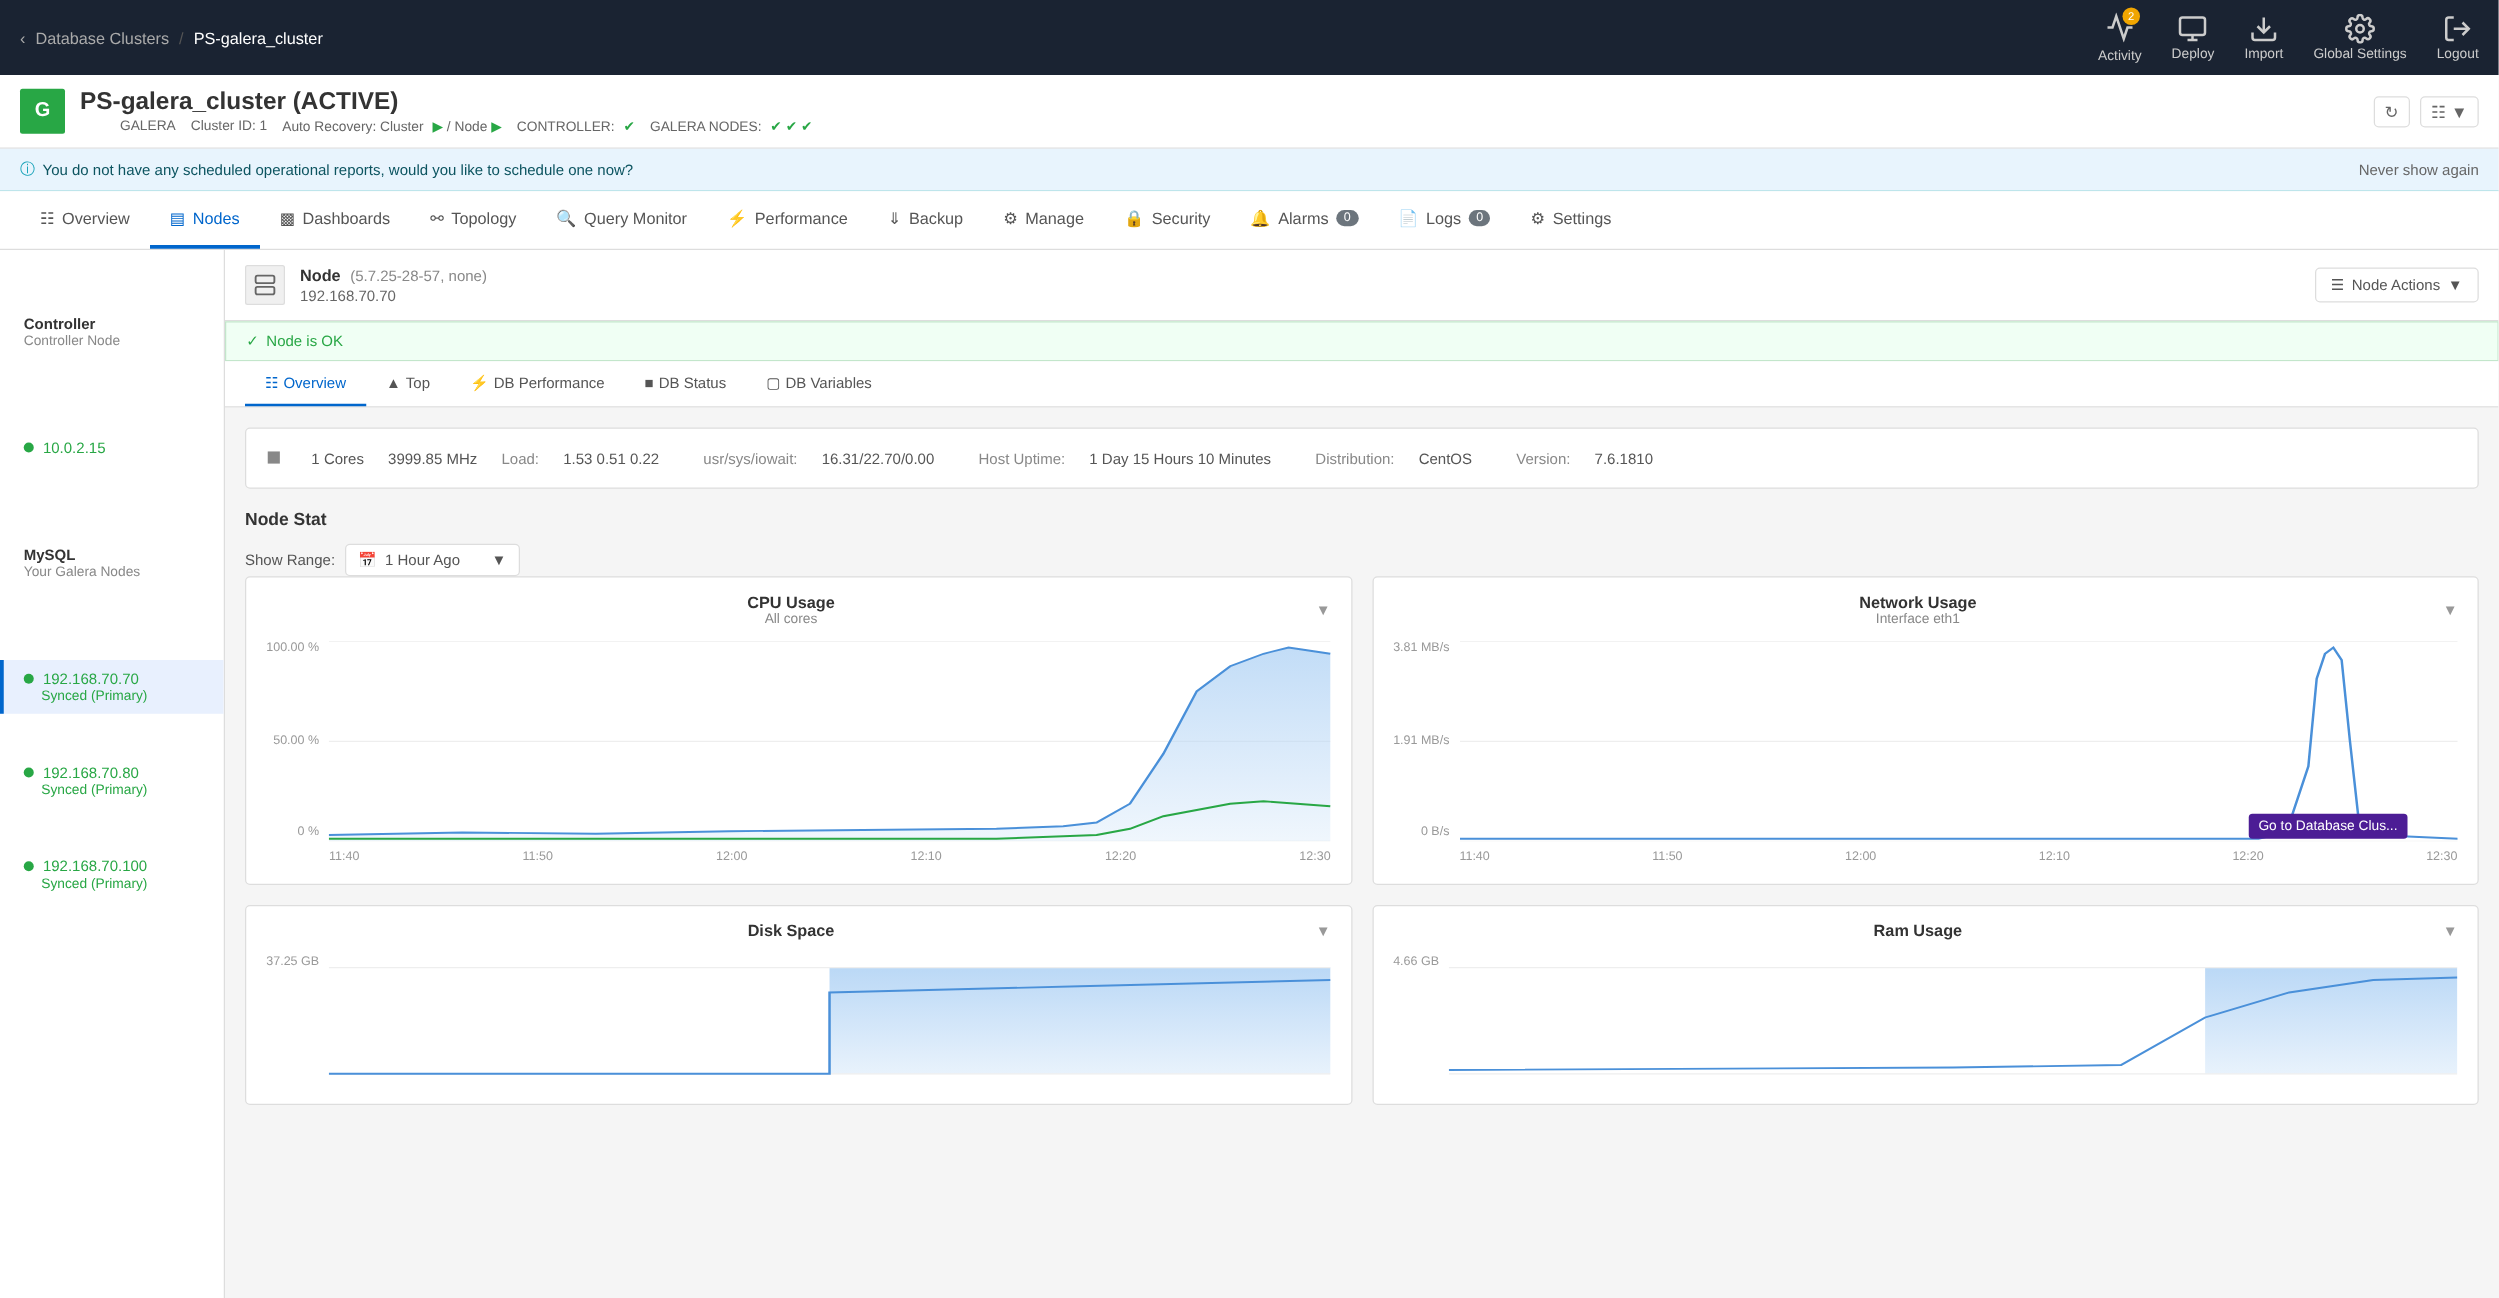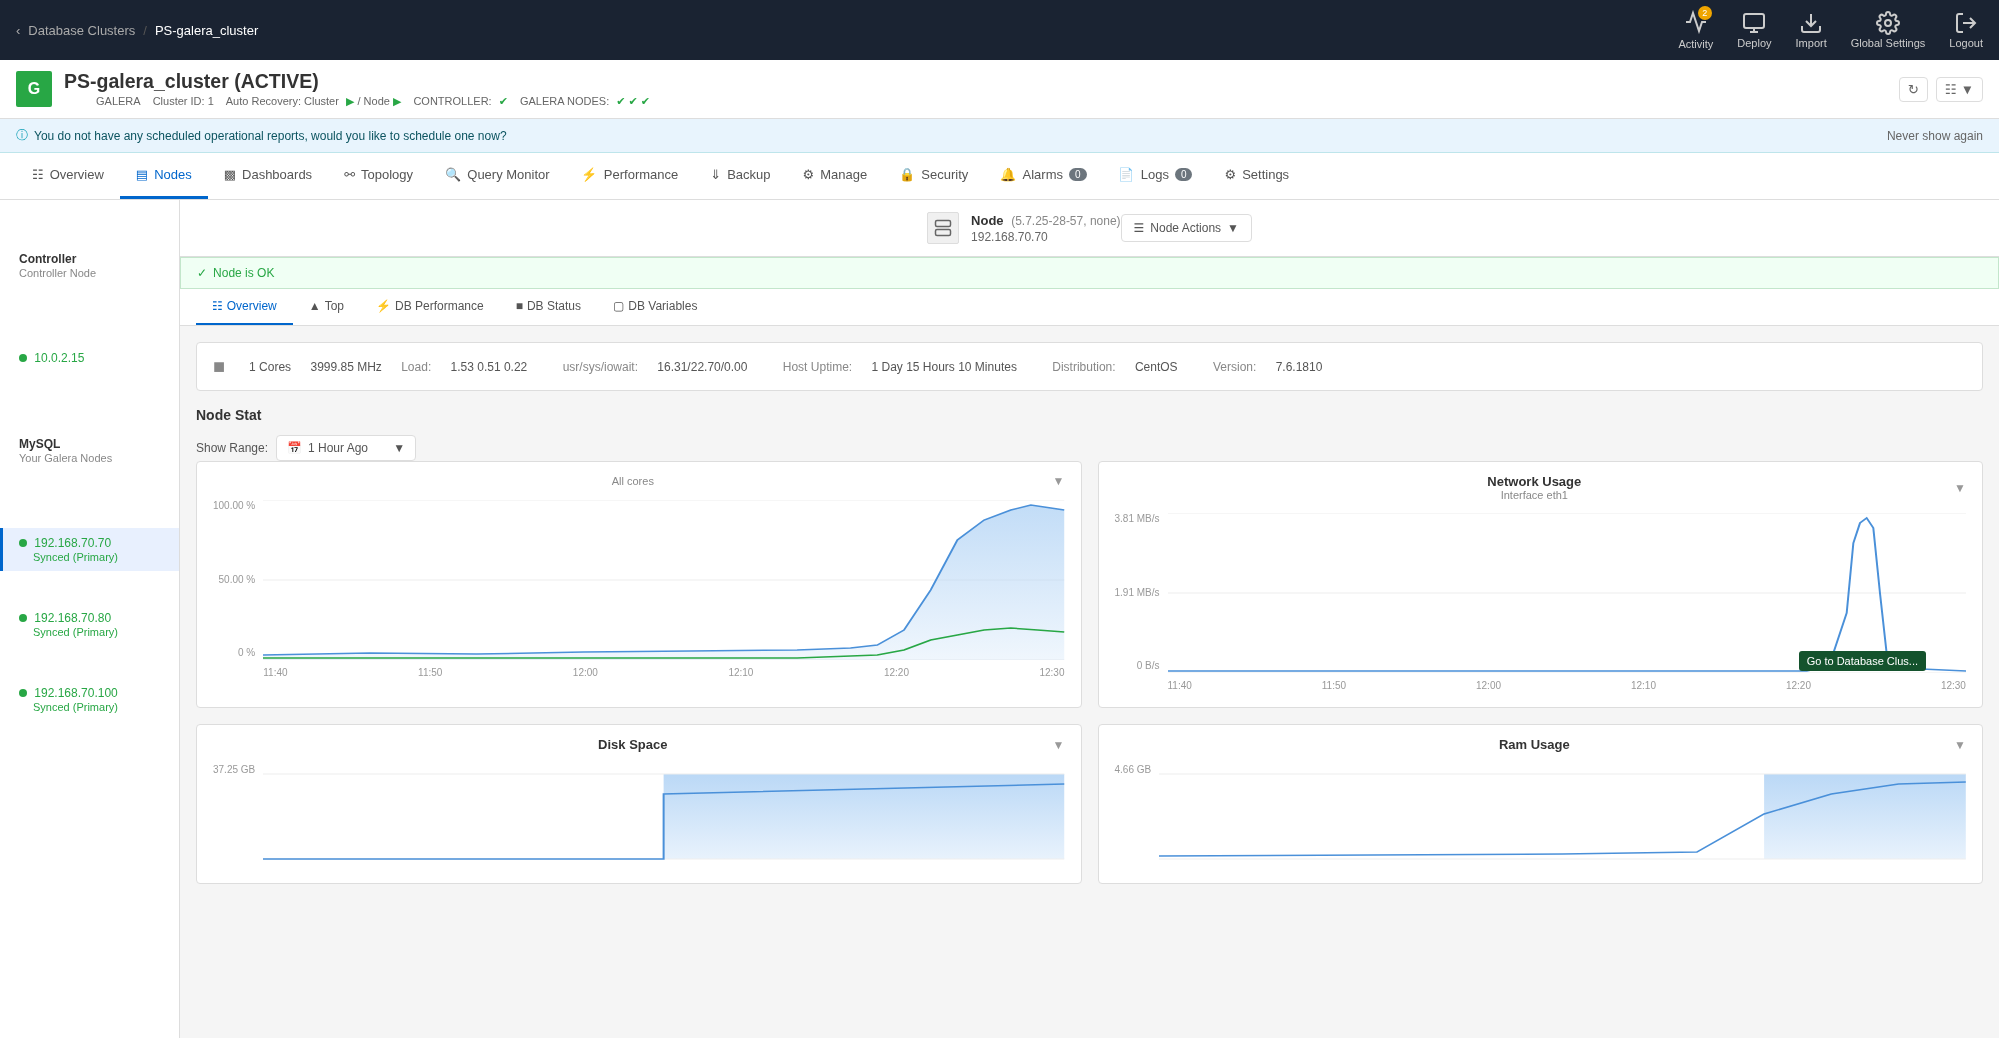--- a/index.html
+++ b/index.html
@@ -94,21 +94,21 @@
     
     .main-panel { flex: 1; overflow-y: auto; background: #f5f5f5; }
 
     
     .node-header {
       background: #fff;
       border-bottom: 1px solid #ddd;
       padding: 12px 16px;
       display: flex;
       align-items: center;
-      justify-content: center;
+      justify-content: space-between;
     }
     .node-header-left { display: flex; align-items: center; gap: 12px; }
     .node-icon { width: 32px; height: 32px; background: #f0f0f0; border: 1px solid #ddd; display: flex; align-items: center; justify-content: center; color: #666; border-radius: 2px; }
     .node-ip { font-size: 12px; color: #666; margin-top: 2px; }
     .node-actions-btn { background: #fff; border: 1px solid #ddd; border-radius: 4px; padding: 6px 12px; cursor: pointer; font-size: 12px; display: flex; align-items: center; gap: 6px; color: #555; }
 
     
     .node-status-bar {
       background: #f0fff4;
       border: 1px solid #c3e6cb;
@@ -174,21 +174,21 @@
     .chart-collapse { color: #999; cursor: pointer; font-size: 12px; }
     .chart-body { padding: 8px 16px 16px; position: relative; }
     .y-axis-label { font-size: 10px; color: #999; text-align: right; }
     .x-axis-labels { display: flex; justify-content: space-between; font-size: 10px; color: #999; margin-top: 4px; }
 
     
     .tooltip-popup {
       position: absolute;
       bottom: 20px;
       right: 40px;
-      background: #14532d;
+      background: #4c1d95;
       color: #fff;
       padding: 4px 8px;
       border-radius: 3px;
       font-size: 11px;
       white-space: nowrap;
       pointer-events: none;
     }
 
     
     .active-indicator { display: inline-block; width: 8px; height: 8px; background: #28a745; border-radius: 50%; margin-right: 4px; }
@@ -492,20 +492,21 @@
             <span style="margin-left:auto;">▼</span>
           </div>
         </div>
       </div>
 
       <div class="charts-grid">
 
         <div class="chart-card">
           <div class="chart-header">
             <div style="width:100%">
+              <div class="chart-title">CPU Usage</div>
               <div class="chart-subtitle">All cores</div>
             </div>
             <span class="chart-collapse">▼</span>
           </div>
           <div class="chart-body">
             <div style="display:flex; align-items:stretch;">
               <div style="display:flex; flex-direction:column; justify-content:space-between; margin-right:8px; padding-bottom:20px;">
                 <span class="y-axis-label">100.00 %</span>
                 <span class="y-axis-label">50.00 %</span>
                 <span class="y-axis-label">0 %</span>

